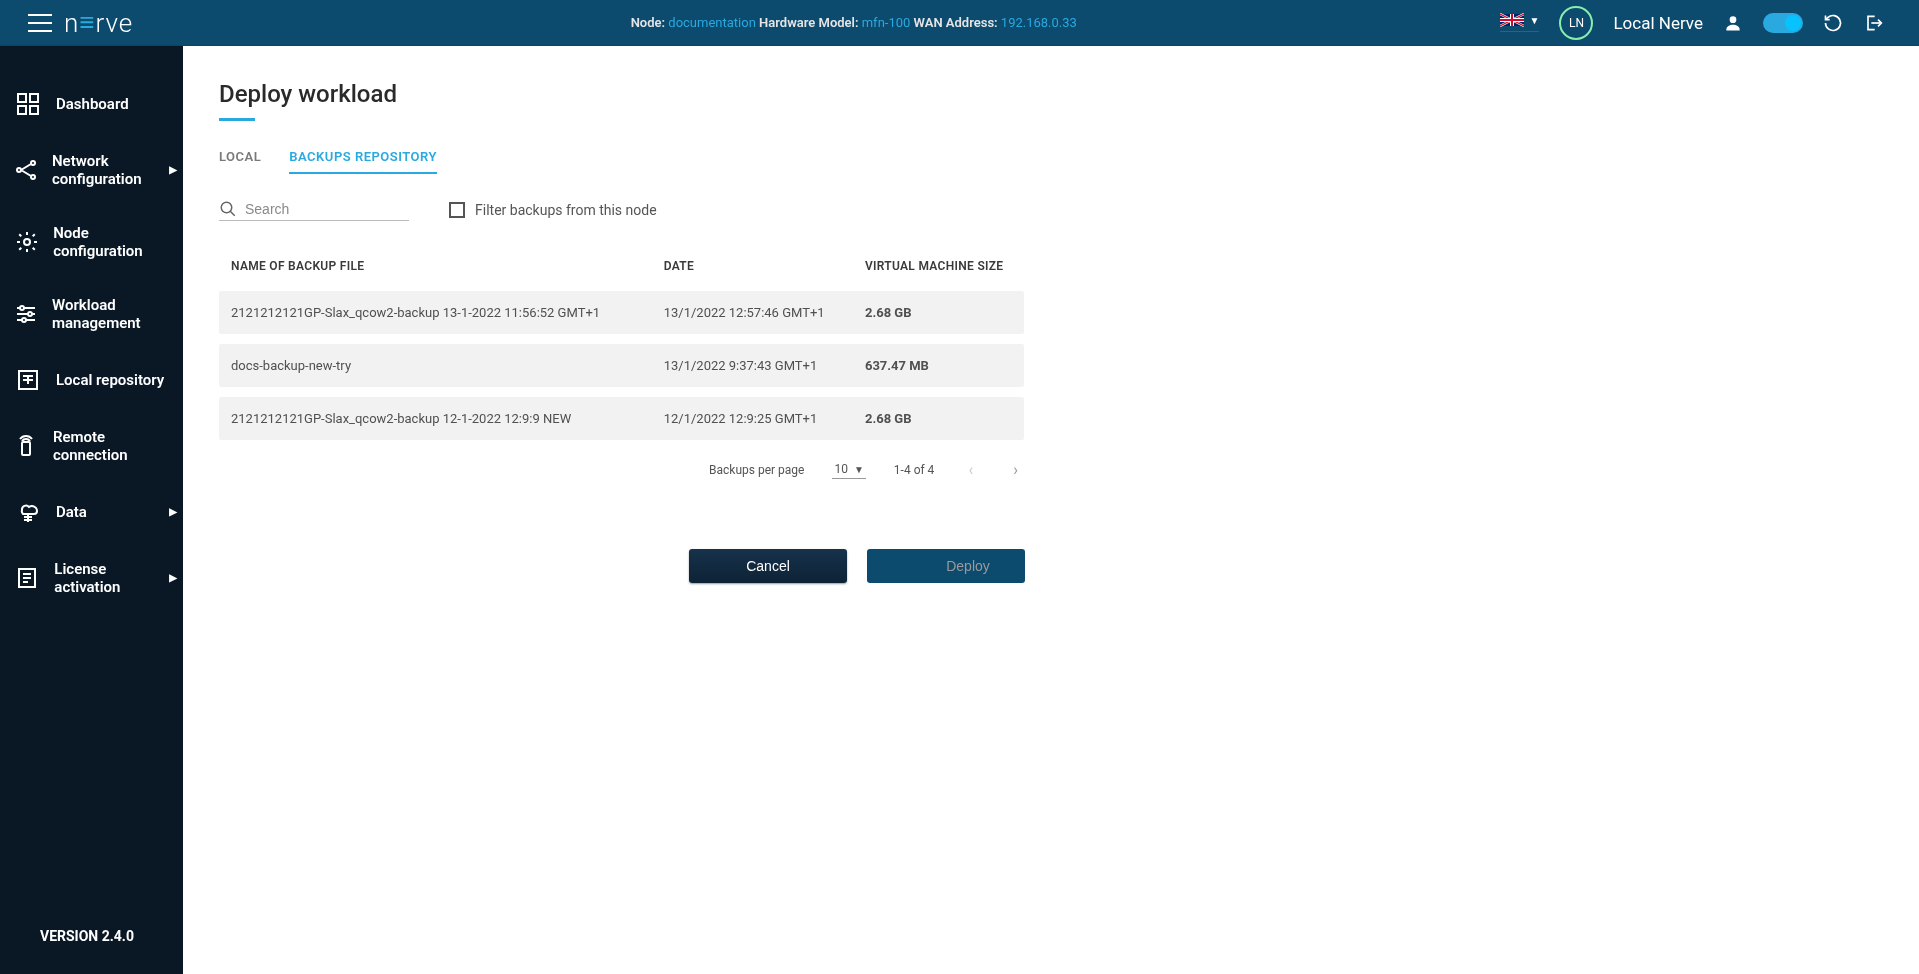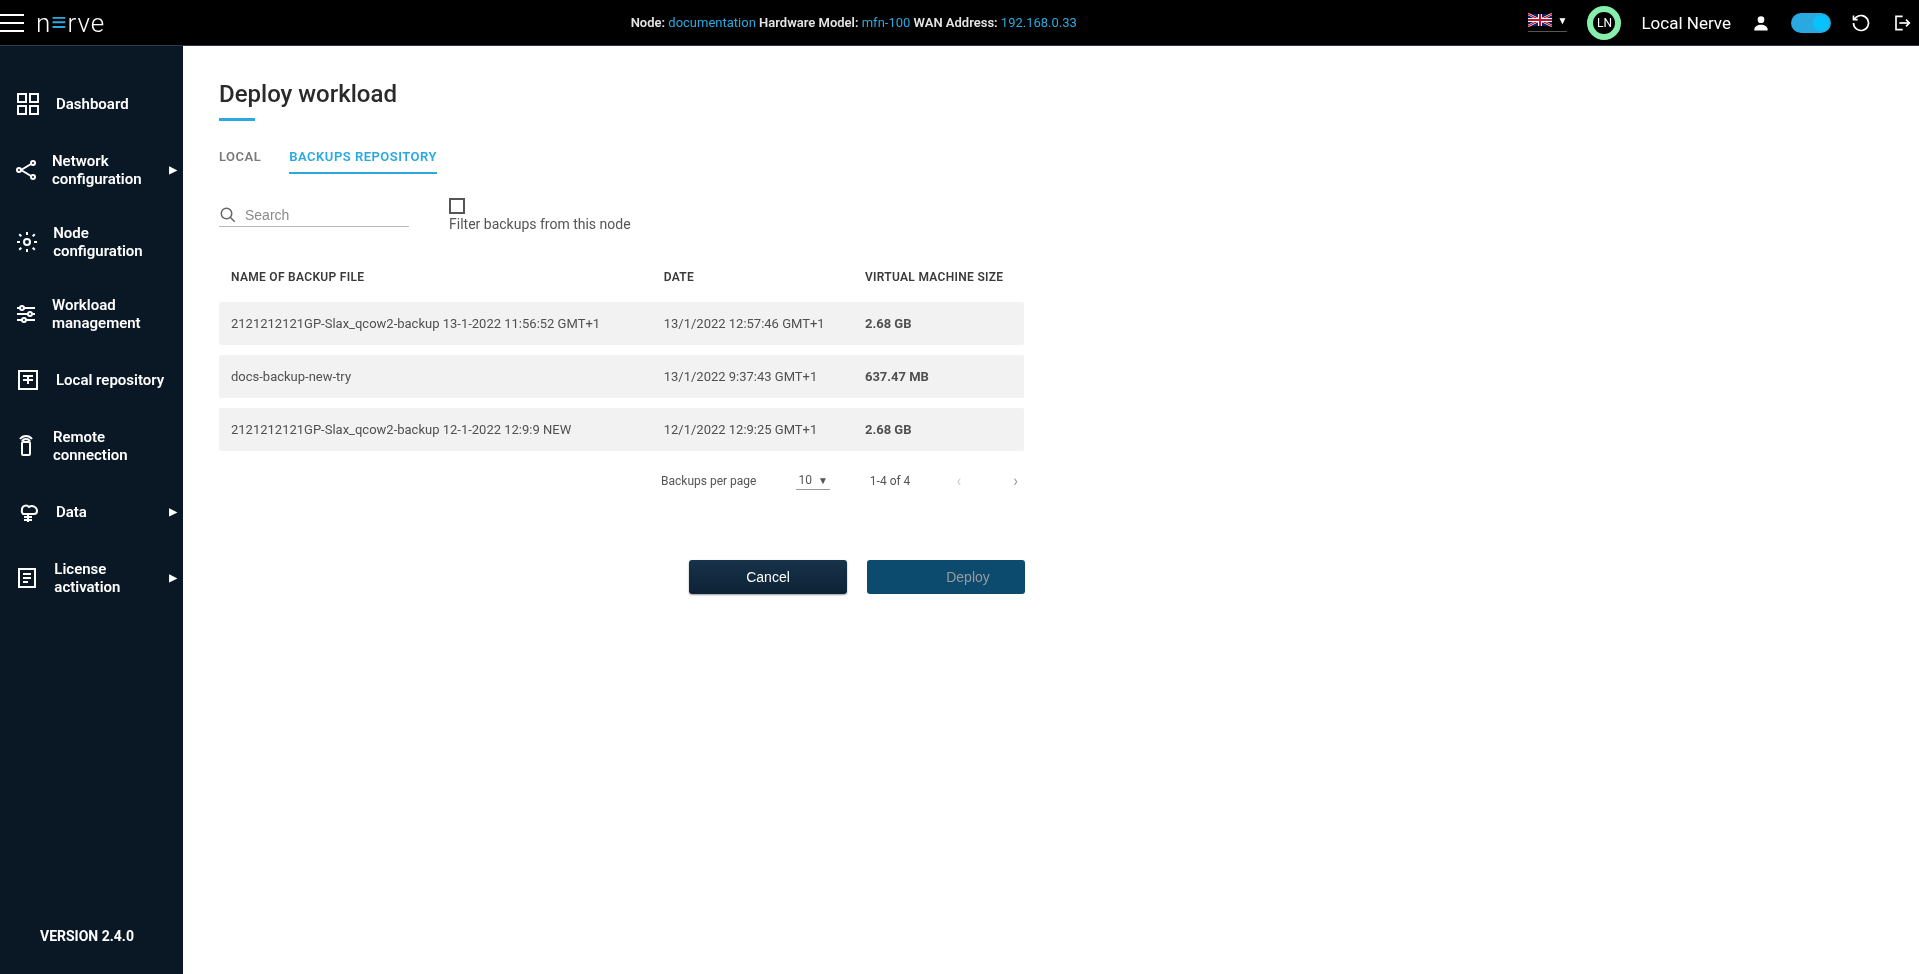--- a/index.html
+++ b/index.html
@@ -9,24 +9,24 @@
     color: #222;
     width: 1919px;
     height: 974px;
     overflow: hidden;
   }
   
   .topbar {
     display: flex;
     align-items: center;
     height: 46px;
-    background: #000000;
+    background: #0c4a6e;
     color: #fff;
     border-bottom: 1px solid #2a3a4a;
-    padding: 0 0;
+    padding: 0 28px;
   }
   .topbar-left { display: flex; align-items: center; gap: 12px; width: 180px;}
   .hamburger { cursor: pointer; }
   .logo-text {
     font-size: 26px;
     font-weight: 300;
     letter-spacing: 1px;
     display: inline-flex;
     align-items: center;
   }
@@ -41,21 +41,21 @@
   .topbar-center .val { color: #29a9e0; }
   .topbar-right {
     display: flex;
     align-items: center;
     gap: 20px;
     padding-right: 8px;
   }
   .flag-drop { color:#fff; font-size:10px; margin-left:6px;}
   .flag-wrap { display:flex; align-items:center; border-bottom:1px solid #555; padding-bottom:4px;}
   .circle-ln {
-    width: 34px; height:34px; border:6px solid #86efac; border-radius:50%;
+    width: 34px; height:34px; border:2px solid #86efac; border-radius:50%;
     display:flex; align-items:center; justify-content:center;
     font-size:12px; color:#fff;
   }
   .local-nerve { font-size:17px; color:#fff;}
   .user-icon, .refresh-icon, .logout-icon { color:#fff; cursor:pointer; display:flex;}
   .toggle {
     width:40px; height:20px; border-radius:10px; background:#29a9e0;
     position:relative; cursor:pointer;
   }
   .toggle::after {
@@ -115,21 +115,21 @@
   .tab { color:#7a7a7a; letter-spacing:.5px; padding-bottom:8px; cursor:pointer;}
   .tab.active { color:#29a9e0; border-bottom:2px solid #29a9e0;}
   .filters {
     display:flex; align-items:center; gap:40px; margin-bottom:28px;
   }
   .search-wrap { display:flex; align-items:center; gap:8px; border-bottom:1px solid #bbb; padding:2px 0; width:190px;}
   .search-wrap input {
     border:none; outline:none; font-size:14px; width:100%; color:#666;
   }
   .search-wrap input::placeholder { color:#8a8a8a;}
-  .check-wrap { display:flex; gap:2px; color:#555; font-size:14px;flex-direction:column;}
+  .check-wrap { display:flex; gap:10px; color:#555; font-size:14px;}
   .checkbox { width:16px; height:16px; border:2px solid #555; display:inline-block; cursor:pointer;}
 
   table.backups {
     width: 805px;
     border-collapse: separate;
     border-spacing: 0 10px;
     font-size:13px;
   }
   table.backups th {
     text-align:left; font-weight:600; color:#3a3a3a; font-size:12px;
@@ -139,21 +139,21 @@
     background:#f2f2f2; padding:14px 12px; color:#505050;
   }
   table.backups tr td:first-child { border-top-left-radius:2px; border-bottom-left-radius:2px;}
   table.backups tr td:last-child  { border-top-right-radius:2px; border-bottom-right-radius:2px;font-weight:bold;}
   .col-name { width:430px;}
   .col-date { width:200px;}
   .col-size { width:170px;}
 
   .pager {
     width:805px;
-    display:flex; justify-content:flex-end; align-items:center; gap:40px;
+    display:flex; justify-content:flex-end; align-items:center; gap:28px;
     font-size:12px; color:#555; margin-top:10px;
   }
   .pager .pp-select { display:flex; align-items:center; gap:6px; border-bottom:1px solid #999; padding:2px 2px;}
   .pager .arrow { color:#999; cursor:pointer; font-size:16px; padding:0 6px;}
   .pager .arrow.disabled { color:#ccc; cursor:default;}
 
   .action-btns {
     display:flex; gap:20px; margin-top:70px; margin-left:470px;
   }
   .btn {

